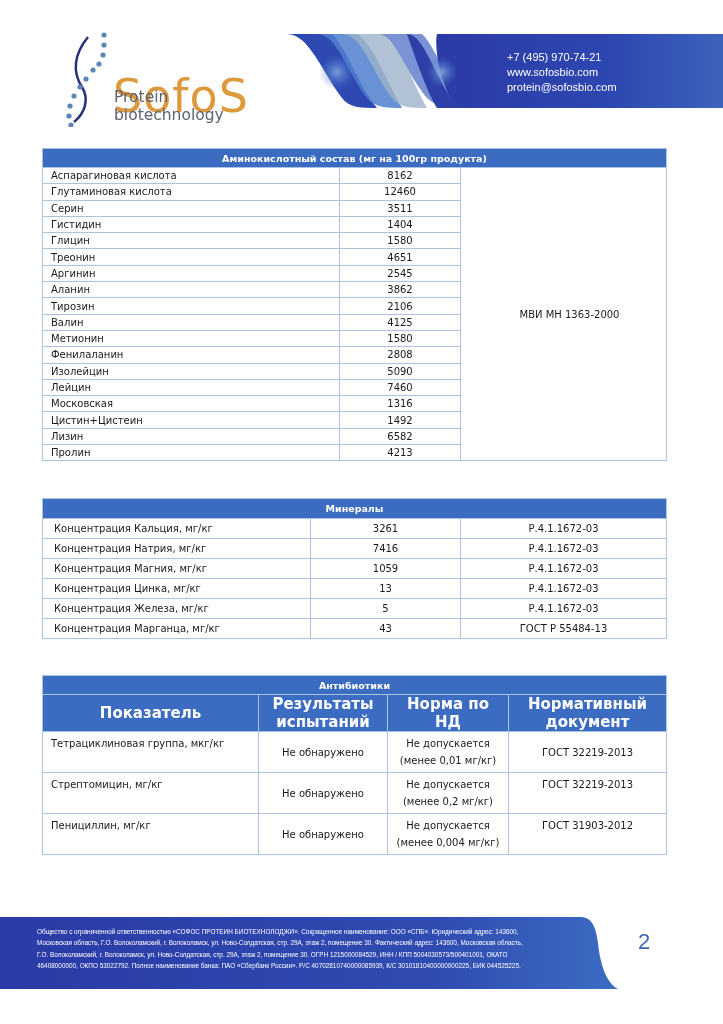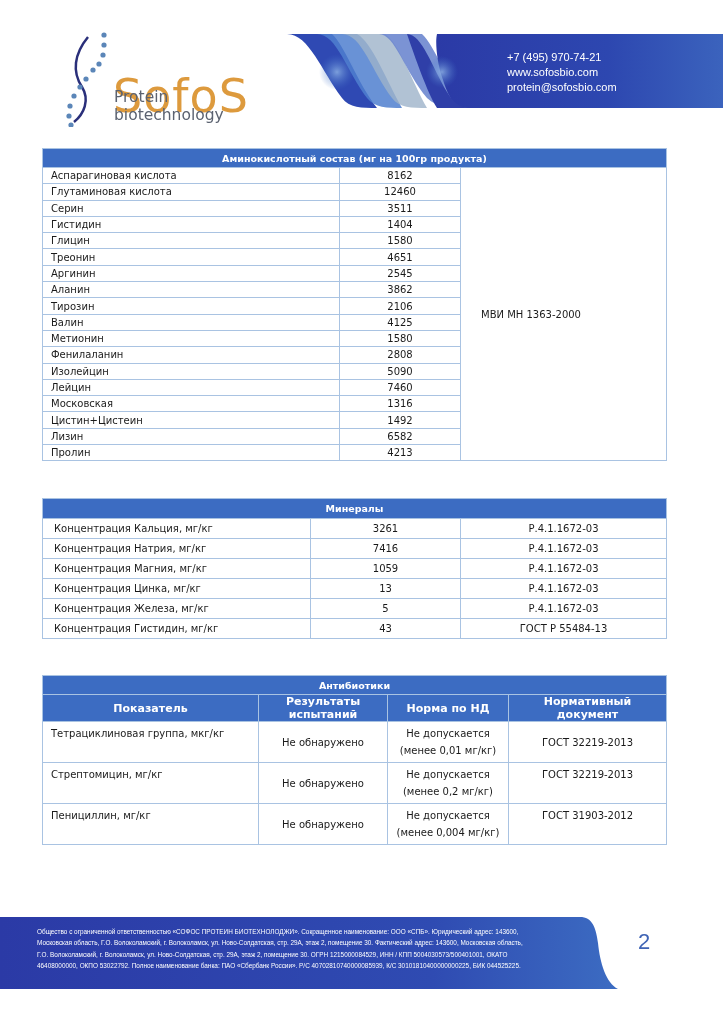--- a/index.html
+++ b/index.html
@@ -19,32 +19,32 @@
   
   table { position: absolute; border-collapse: collapse; font-family: "DejaVu Sans", sans-serif; font-size: 10px; }
   td, th { border: 1px solid #a9c3e2; }
   .hdr { background: #3c6cc2; color: #ffffff; font-weight: bold; text-align: center; font-size: 9.5px; }
 
   #amino { left: 42px; top: 148px; width: 625px; }
   #amino td { height: 16.3px; padding: 0 8px; line-height: 15px; }
   #amino .hdr { height: 19px; }
   #amino .name { width: 297px; }
   #amino .val { width: 121px; text-align: center; }
-  #amino .method { text-align: left; vertical-align: middle; padding-left: 20px; }
+  #amino .method { text-align: center; vertical-align: middle; padding-left: 20px; }
 
   #minerals { left: 42px; top: 498px; width: 625px; }
   #minerals td { height: 20px; padding: 0 11px; }
   #minerals .hdr { height: 20px; }
   #minerals .name { width: 268px; }
   #minerals .val { width: 150px; text-align: center; }
   #minerals .doc { text-align: center; }
 
   #antibio { left: 42px; top: 675px; width: 625px; }
   #antibio .hdr { height: 19px; }
-  #antibio th.hdr { font-size: 11px; padding: 0 4px; }
+  #antibio th.hdr { font-size: 15px; padding: 0 4px; }
   #antibio td.cell { height: 37px; vertical-align: top; padding: 3px 8px; line-height: 17px; }
   #antibio .c1 { width: 216px; }
   #antibio .c2 { width: 129px; text-align: center; vertical-align: middle !important; }
   #antibio .c3 { width: 121px; text-align: center; }
   #antibio .c4 { text-align: center; }
   #antibio .mid { vertical-align: middle !important; }
 
   
   .footer-band { position: absolute; left: 0; top: 913px; width: 723px; height: 78px; }
   .footer-text { position: absolute; left: 37px; top: 926px; width: 560px; color: #ffffff; font-size: 6.4px; line-height: 11.4px; font-family: "Liberation Sans", sans-serif; }
@@ -205,21 +205,21 @@
         <td class="name">Концентрация Цинка, мг/кг</td>
         <td class="val">13</td>
         <td class="doc">Р.4.1.1672-03</td>
       </tr>
   <tr>
         <td class="name">Концентрация Железа, мг/кг</td>
         <td class="val">5</td>
         <td class="doc">Р.4.1.1672-03</td>
       </tr>
   <tr>
-        <td class="name">Концентрация Гистидин, мг/кг</td>
+        <td class="name">Концентрация Марганца, мг/кг</td>
         <td class="val">43</td>
         <td class="doc">ГОСТ Р 55484-13</td>
       </tr>
 </tbody>
   </table>
 
 <table id="antibio">
   <tbody>
       <tr>
         <td class="hdr" colspan="4">Антибиотики</td>

